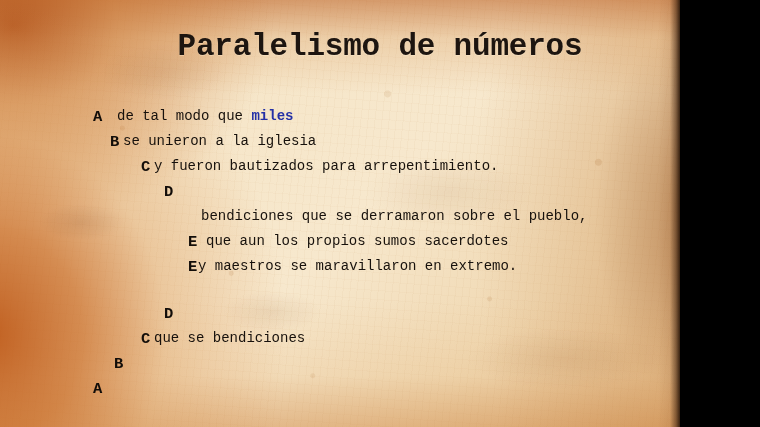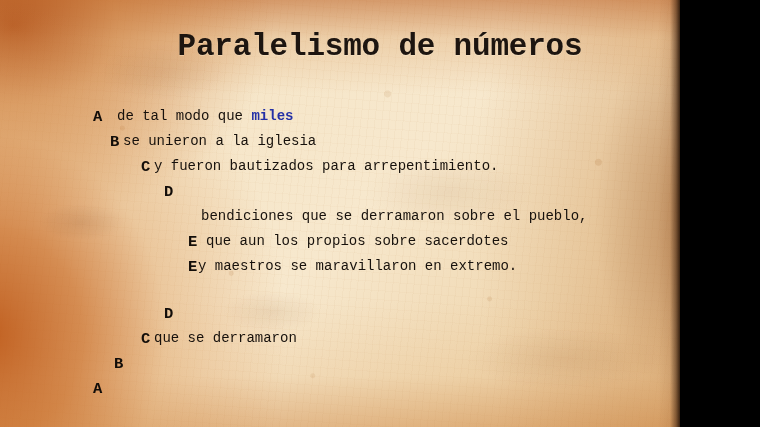--- a/index.html
+++ b/index.html
@@ -119,33 +119,33 @@
         <span class="txt" style="left: 154px;">y fueron bautizados para arrepentimiento.</span>
       </div>
       <div class="line">
         <span class="marker" style="left: 164px;">D</span>
       </div>
       <div class="line">
         <span class="txt" style="left: 201px;">bendiciones que se derramaron sobre el pueblo,</span>
       </div>
       <div class="line">
         <span class="marker" style="left: 188px;">E</span>
-        <span class="txt" style="left: 206px;">que aun los propios sobre sacerdotes</span>
+        <span class="txt" style="left: 206px;">que aun los propios sumos sacerdotes</span>
       </div>
       <div class="line">
         <span class="marker" style="left: 188px;">E</span>
         <span class="txt" style="left: 198px;">y maestros se maravillaron en extremo.</span>
       </div>
       <div class="line spacer"></div>
       <div class="line">
         <span class="marker" style="left: 164px;">D</span>
       </div>
       <div class="line">
         <span class="marker" style="left: 141px;">C</span>
-        <span class="txt" style="left: 154px;">que se derramaron</span>
+        <span class="txt" style="left: 154px;">que se bendiciones</span>
       </div>
       <div class="line">
         <span class="marker" style="left: 114px;">B</span>
       </div>
       <div class="line">
         <span class="marker" style="left: 93px;">A</span>
       </div>
     </div>
 </div>
 

